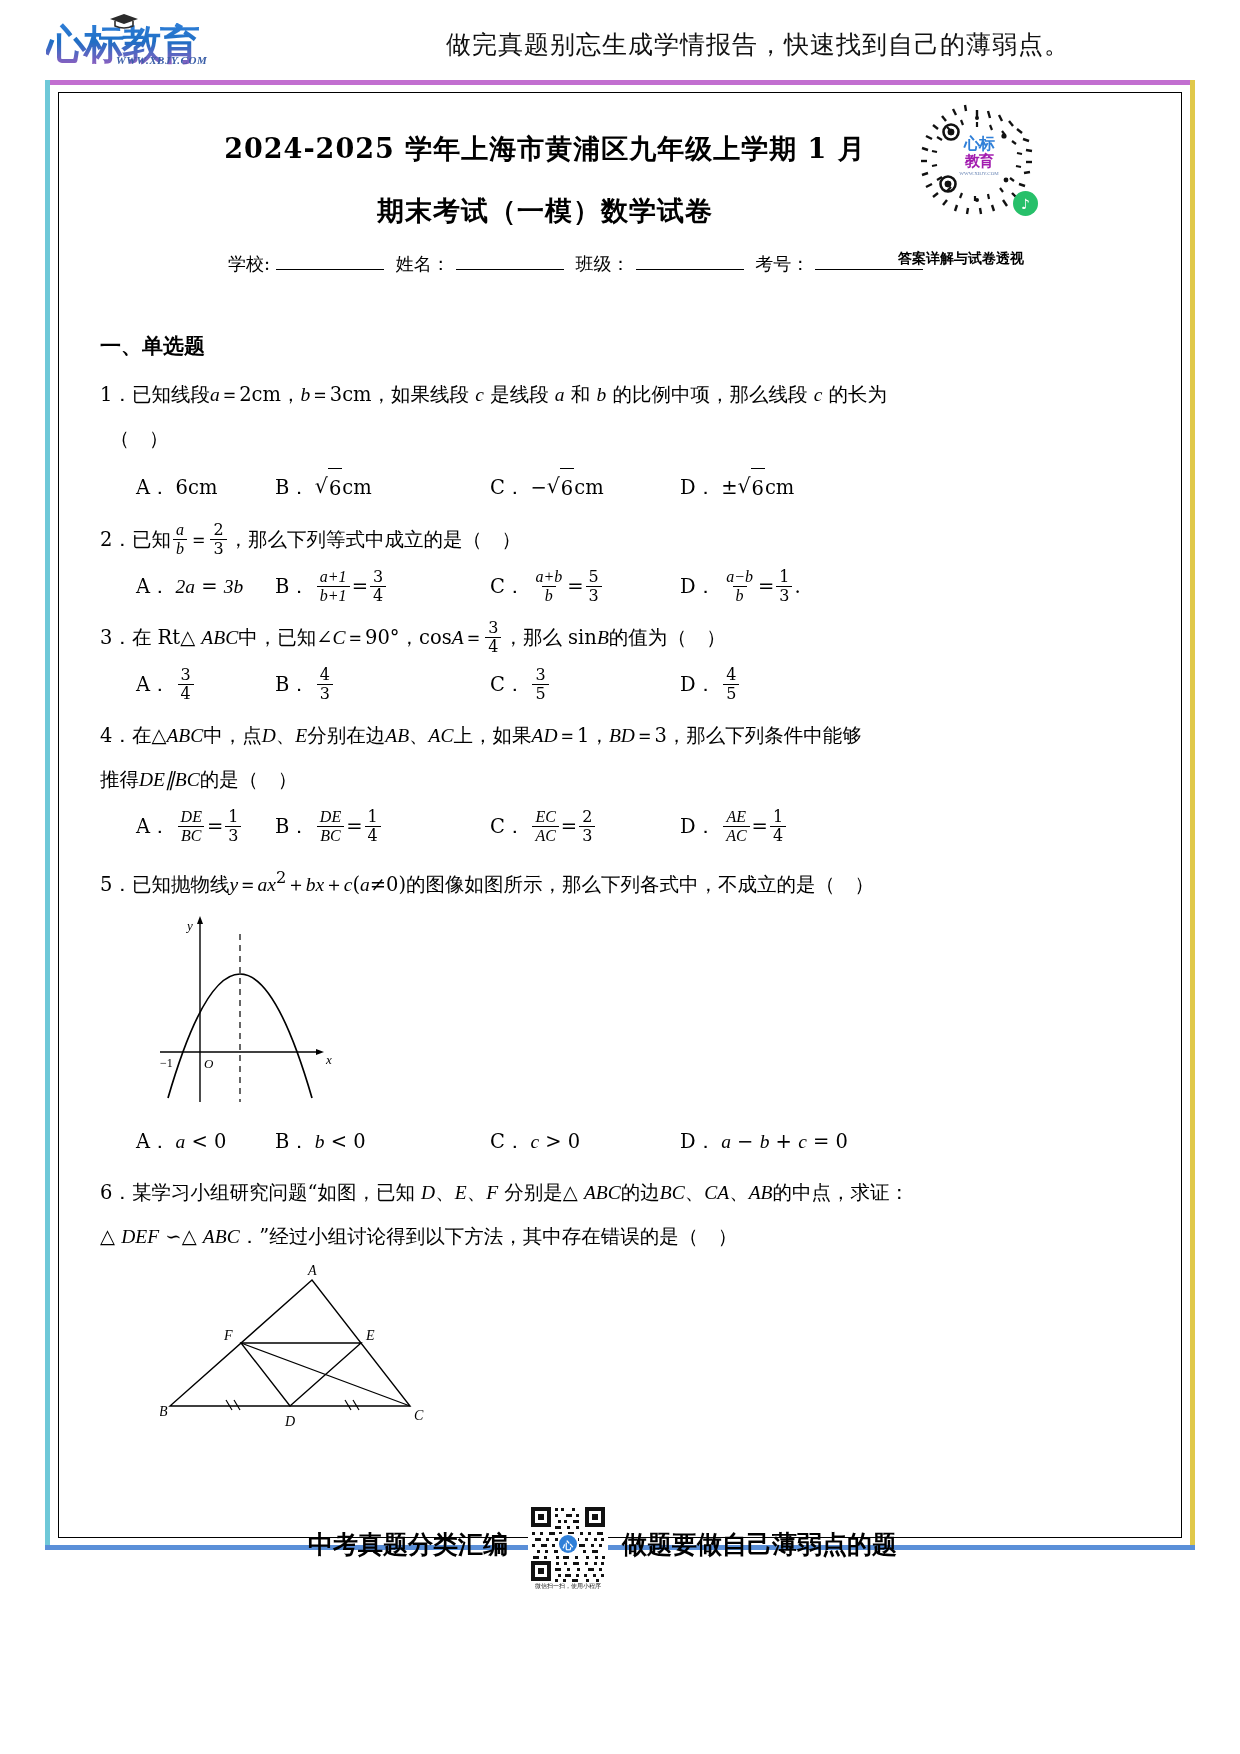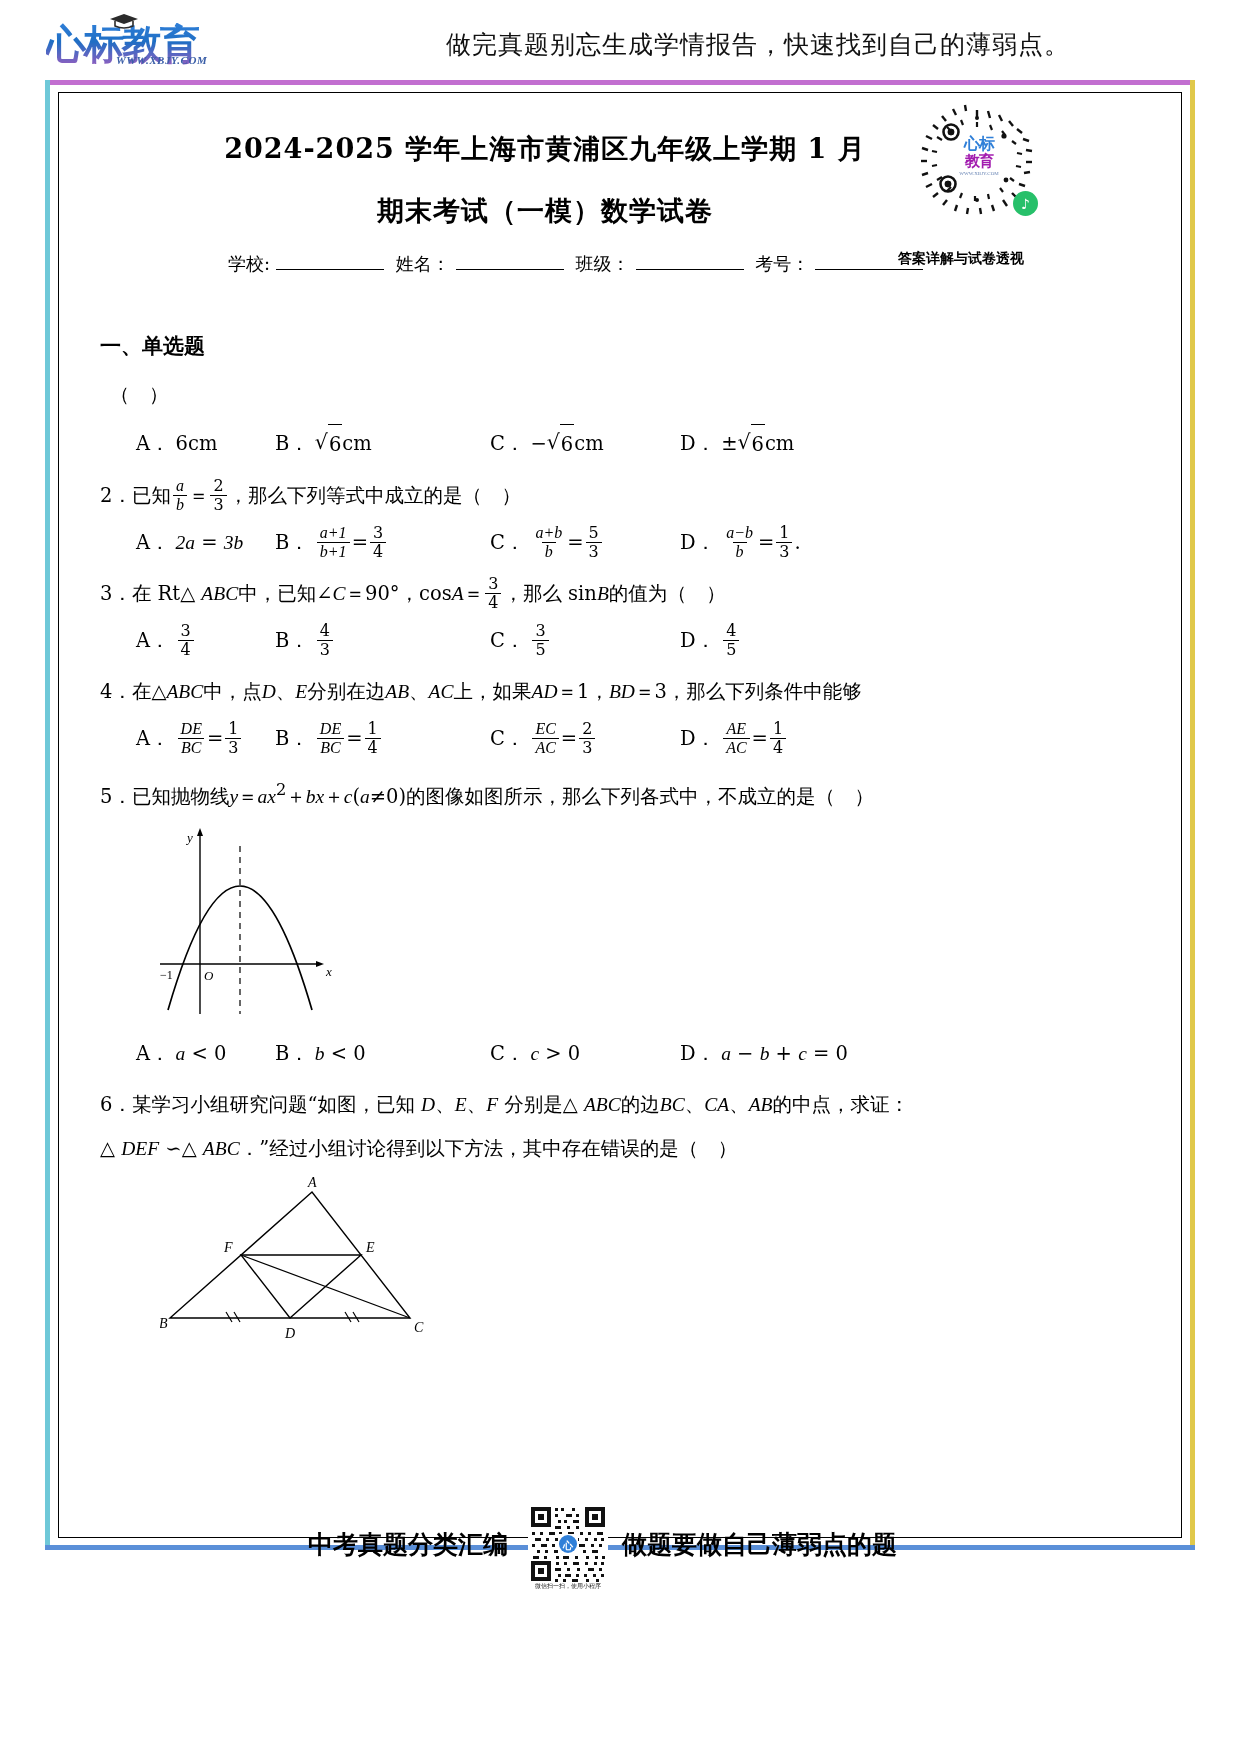--- a/index.html
+++ b/index.html
@@ -332,20 +332,23 @@
   <span class="fld">姓名：</span><span class="blank"></span>
   <span class="fld">班级：</span><span class="blank"></span>
   <span class="fld">考号：</span><span class="blank"></span>
 </div>
 <div class="info-right">答案详解与试卷透视</div>
 
 <div class="content">
 
   <div class="section-head">一、单选题</div>
 
+  <div class="q">
+    <span>1．</span><span>已知线段</span><span class="mi">a</span><span>＝2cm，</span><span class="mi">b</span><span>＝3cm，如果线段</span> <span class="mi">c</span> <span>是线段</span> <span class="mi">a</span> <span>和</span> <span class="mi">b</span> <span>的比例中项，那么线段</span> <span class="mi">c</span> <span>的长为</span>
+  </div>
   <div class="q" style="margin-left:10px">（　）</div>
   <div class="opts w1">
     <div class="opt">
         <span class="lab">A．</span>
         <span>6cm</span>
       </div>
     <div class="opt">
         <span class="lab">B．</span>
         <span class="rad">
           <span class="sign">√</span>
@@ -460,20 +463,23 @@
         <span class="lab">D．</span>
         <span class="frac">
           <span class="num">4</span>
           <span class="den">5</span>
         </span>
       </div>
   </div>
 
   <div class="q">
     <span>4．</span><span>在△</span><span class="mi">ABC</span><span>中，点</span><span class="mi">D</span><span>、</span><span class="mi">E</span><span>分别在边</span><span class="mi">AB</span><span>、</span><span class="mi">AC</span><span>上，如果</span><span class="mi">AD</span><span>＝1，</span><span class="mi">BD</span><span>＝3，那么下列条件中能够</span>
+  </div>
+  <div class="q">
+    <span>推得</span><span class="mi">DE∥BC</span><span>的是（　）</span>
   </div>
   <div class="opts w1">
     <div class="opt">
         <span class="lab">A．</span>
         <span class="frac">
           <span class="num mi">DE</span>
           <span class="den mi">BC</span>
         </span>
         <span>=</span>
         <span class="frac">

